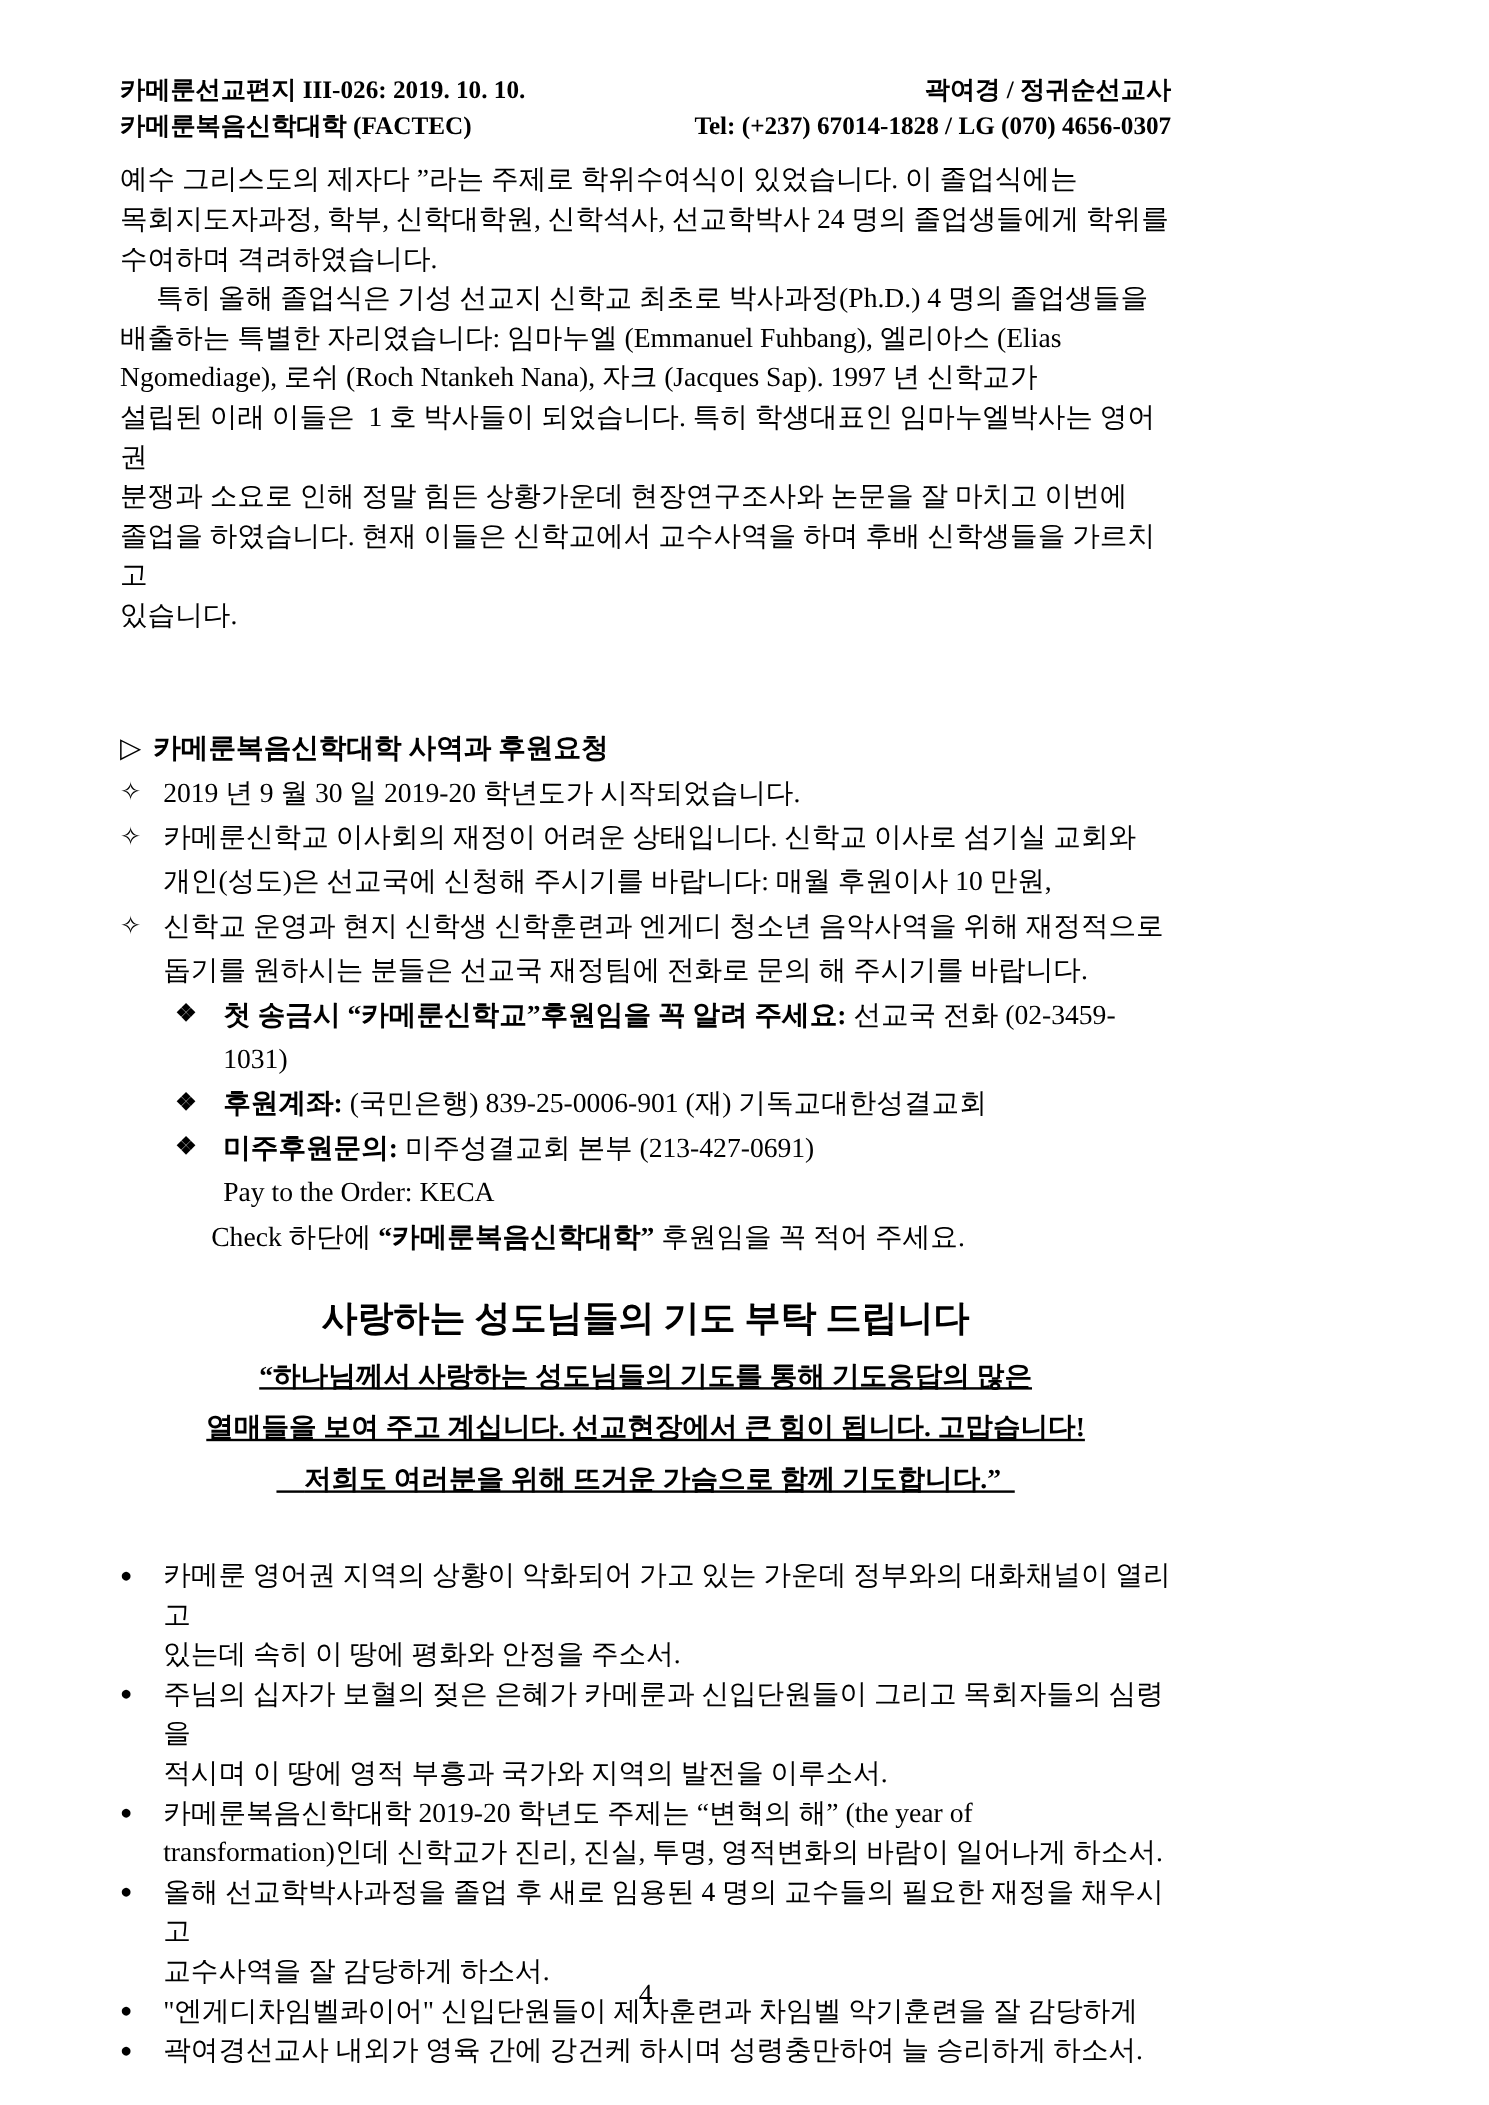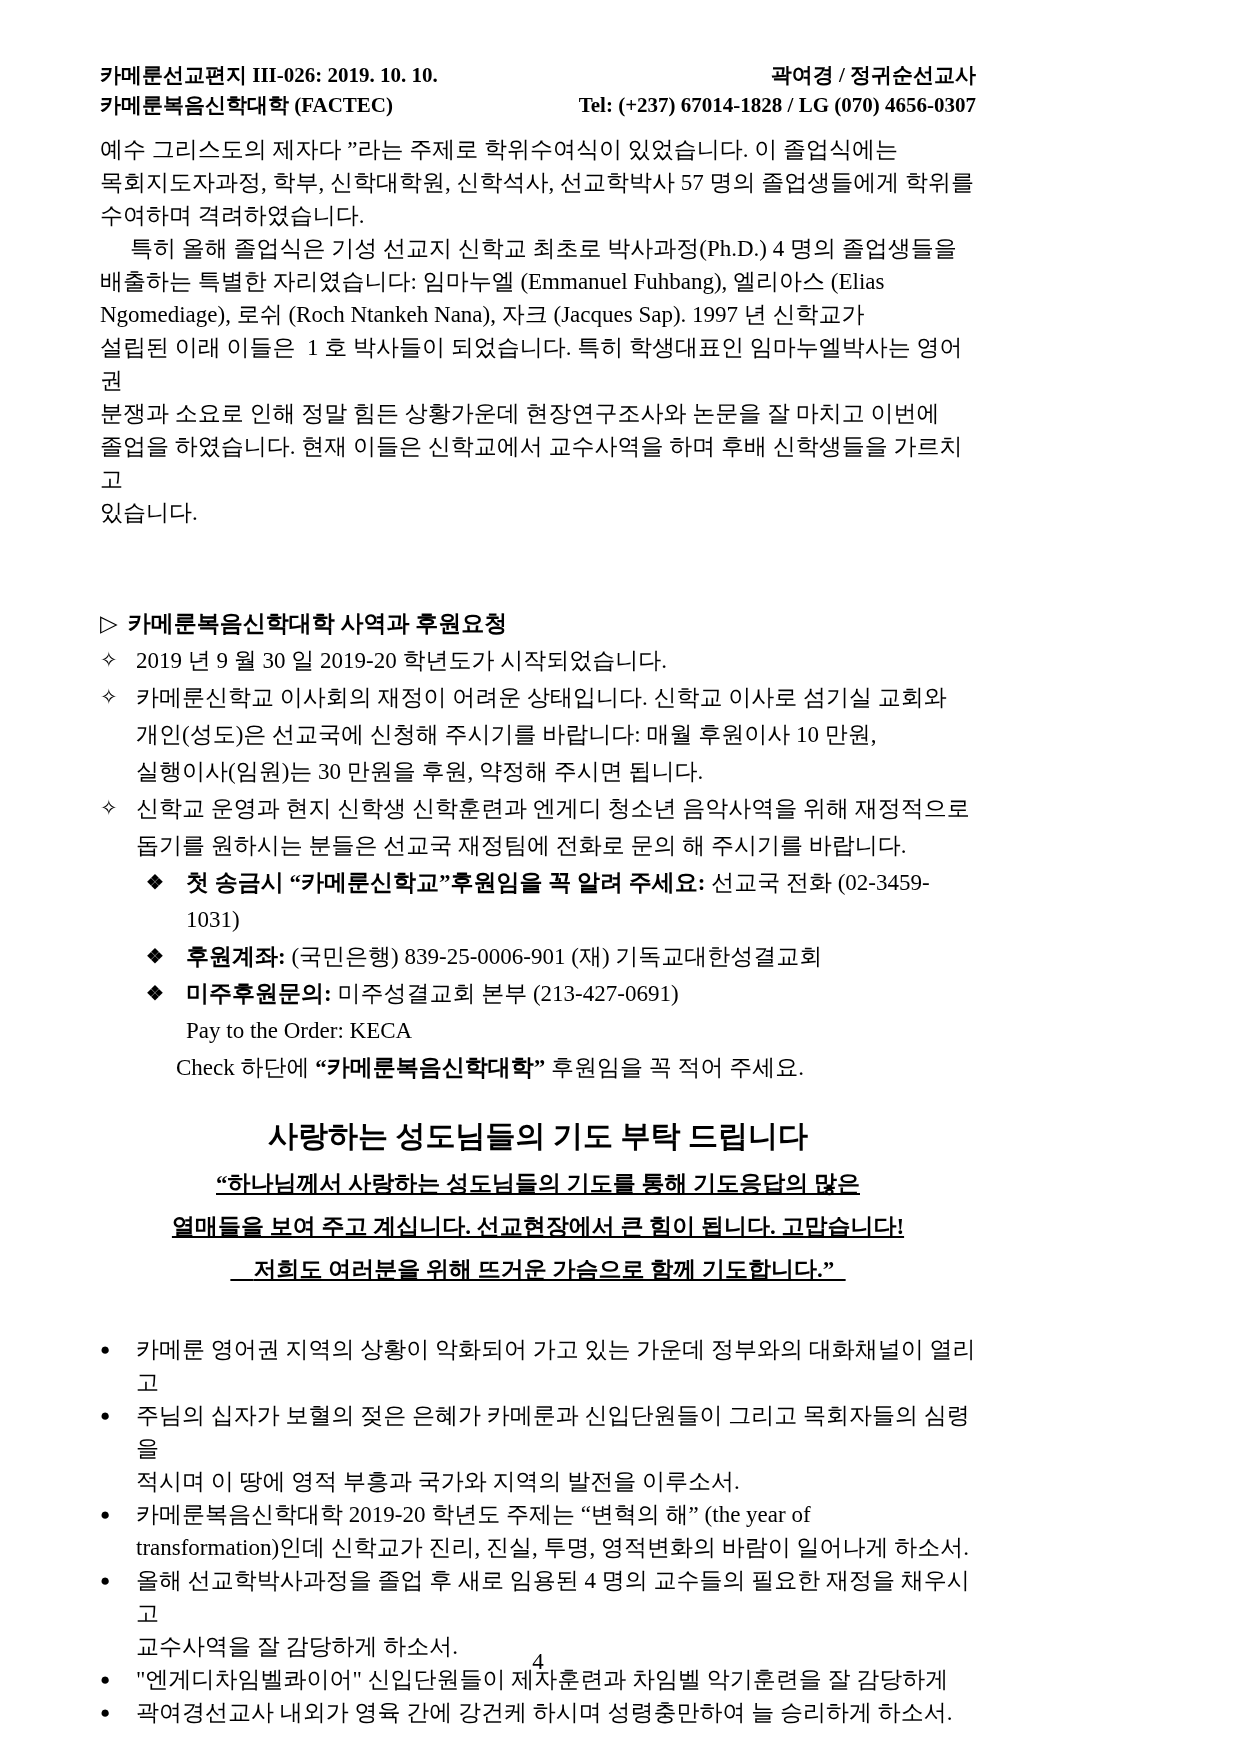--- a/index.html
+++ b/index.html
@@ -87,21 +87,21 @@
       <div class="line">카메룬복음신학대학 (FACTEC)</div>
     </div>
     <div class="hdr-right">
       <div class="line">곽여경 / 정귀순선교사</div>
       <div class="line">Tel: (+237) 67014-1828 / LG (070) 4656-0307</div>
     </div>
   </header>
 
   <section class="para1">
     <div class="line">예수 그리스도의 제자다 ”라는 주제로 학위수여식이 있었습니다. 이 졸업식에는</div>
-    <div class="line">목회지도자과정, 학부, 신학대학원, 신학석사, 선교학박사 57 명의 졸업생들에게 학위를</div>
+    <div class="line">목회지도자과정, 학부, 신학대학원, 신학석사, 선교학박사 24 명의 졸업생들에게 학위를</div>
     <div class="line">수여하며 격려하였습니다.</div>
   </section>
 
   <section class="para2">
     <div class="line indent1">특히 올해 졸업식은 기성 선교지 신학교 최초로 박사과정(Ph.D.) 4 명의 졸업생들을</div>
     <div class="line">배출하는 특별한 자리였습니다: 임마누엘 (Emmanuel Fuhbang), 엘리아스 (Elias</div>
     <div class="line">Ngomediage), 로쉬 (Roch Ntankeh Nana), 자크 (Jacques Sap). 1997 년 신학교가</div>
     <div class="line">설립된 이래 이들은  1 호 박사들이 되었습니다. 특히 학생대표인 임마누엘박사는 영어권</div>
     <div class="line">분쟁과 소요로 인해 정말 힘든 상황가운데 현장연구조사와 논문을 잘 마치고 이번에</div>
     <div class="line">졸업을 하였습니다. 현재 이들은 신학교에서 교수사역을 하며 후배 신학생들을 가르치고</div>
@@ -117,21 +117,20 @@
       <span class="marker">✧</span>
       <div class="li-body">
         <div class="line">2019 년 9 월 30 일 2019-20 학년도가 시작되었습니다.</div>
       </div>
     </div>
     <div class="li sup">
       <span class="marker">✧</span>
       <div class="li-body">
         <div class="line">카메룬신학교 이사회의 재정이 어려운 상태입니다. 신학교 이사로 섬기실 교회와</div>
         <div class="line">개인(성도)은 선교국에 신청해 주시기를 바랍니다: 매월 후원이사 10 만원,</div>
-        <div class="line">실행이사(임원)는 30 만원을 후원, 약정해 주시면 됩니다.</div>
       </div>
     </div>
     <div class="li sup">
       <span class="marker">✧</span>
       <div class="li-body">
         <div class="line">신학교 운영과 현지 신학생 신학훈련과 엔게디 청소년 음악사역을 위해 재정적으로</div>
         <div class="line">돕기를 원하시는 분들은 선교국 재정팀에 전화로 문의 해 주시기를 바랍니다.</div>
       </div>
     </div>
   </div>
@@ -160,20 +159,21 @@
     <div class="q-line">“하나님께서 사랑하는 성도님들의 기도를 통해 기도응답의 많은</div>
     <div class="q-line">열매들을 보여 주고 계십니다. 선교현장에서 큰 힘이 됩니다. 고맙습니다!</div>
     <div class="q-line">    저희도 여러분을 위해 뜨거운 가슴으로 함께 기도합니다.”  </div>
   </div>
 
   <div class="bullets">
     <div class="li dot">
       <span class="marker">●</span>
       <div class="li-body">
         <div class="line">카메룬 영어권 지역의 상황이 악화되어 가고 있는 가운데 정부와의 대화채널이 열리고</div>
+        <div class="line">있는데 속히 이 땅에 평화와 안정을 주소서.</div>
       </div>
     </div>
     <div class="li dot">
       <span class="marker">●</span>
       <div class="li-body">
         <div class="line">주님의 십자가 보혈의 젖은 은혜가 카메룬과 신입단원들이 그리고 목회자들의 심령을</div>
         <div class="line">적시며 이 땅에 영적 부흥과 국가와 지역의 발전을 이루소서.</div>
       </div>
     </div>
     <div class="li dot">

